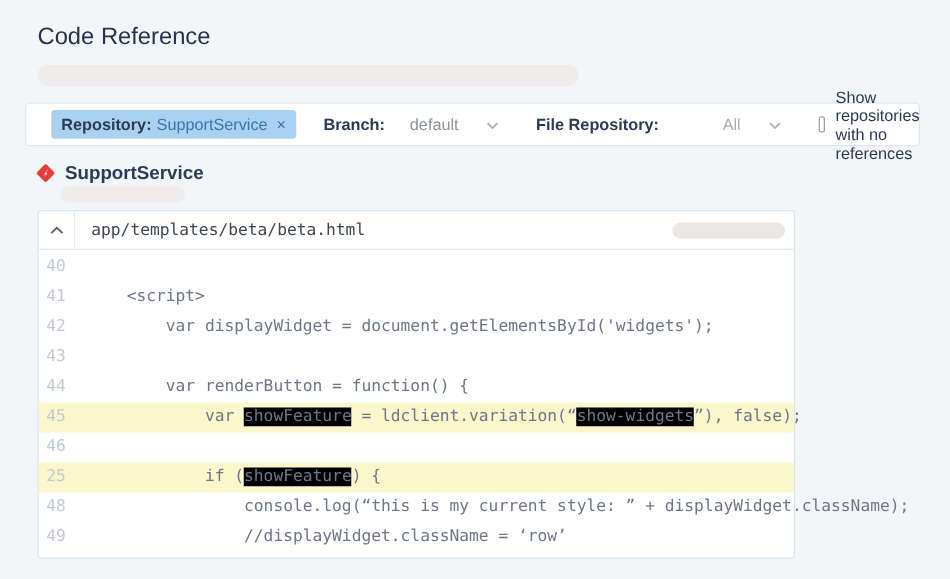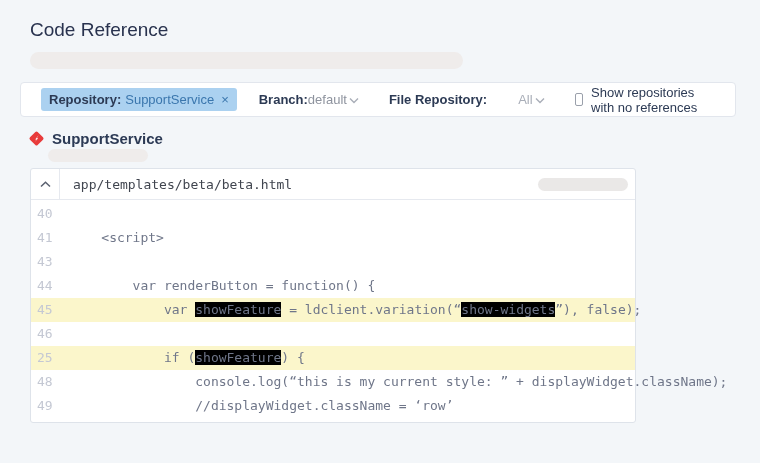--- a/index.html
+++ b/index.html
@@ -34,21 +34,21 @@
     font-size: 13px;
   }
   .chip {
     display: inline-flex; align-items: center; gap: 4px;
     background: #abd1f0; border-radius: 3px; padding: 4px 8px;
     margin-right: 22px; cursor: pointer;
   }
   .chip .chip-label { font-weight: 600; color: #2c3a54; }
   .chip .chip-value { color: #3a76ad; }
   .chip .chip-x { color: #3a76ad; font-size: 13px; margin-left: 3px; }
-  .filter-item { display: inline-flex; align-items: flex-end; gap: 0; margin-right: 30px; cursor: pointer; white-space: nowrap; }
+  .filter-item { display: inline-flex; align-items: flex-end; gap: 20px; margin-right: 30px; cursor: pointer; white-space: nowrap; }
   .filter-item .f-label { font-weight: 600; color: #2c3a54; }
   .filter-item .f-value { color: #8e939e; }
   .filter-item .f-value.lighter { color: #a9aeb8; margin-left: 31px; }
   .chev { display: inline-block; margin-left: 2px; }
   .checkbox-wrap { display: inline-flex; align-items: center; gap: 8px; cursor: pointer; }
   .checkbox-wrap input {
     appearance: none; -webkit-appearance: none;
     width: 13px; height: 13px; border: 1px solid #9aa0ab; border-radius: 2px;
     background: #fff; margin: 0; cursor: pointer;
   }
@@ -151,20 +151,21 @@
             <polyline points="1,5.5 5.5,1.2 10,5.5" fill="none" stroke="#5a6170" stroke-width="1.5"></polyline>
           </svg>
       </span>
       <span class="header-divider"></span>
       <span class="file-path">app/templates/beta/beta.html</span>
       <span class="header-skeleton"></span>
     </div>
     <div class="code-body">
         <div class="code-row"><span class="ln">40</span><span class="code-text"><span></span></span></div>
         <div class="code-row"><span class="ln">41</span><span class="code-text"><span>    &lt;script&gt;</span></span></div>
+        <div class="code-row"><span class="ln">42</span><span class="code-text"><span>        var displayWidget = document.getElementsById('widgets');</span></span></div>
         <div class="code-row"><span class="ln">43</span><span class="code-text"><span></span></span></div>
         <div class="code-row"><span class="ln">44</span><span class="code-text"><span>        var renderButton = function() {</span></span></div>
         <div class="code-row hl"><span class="ln">45</span><span class="code-text"><span>            var </span><span class="mark">showFeature</span><span> = ldclient.variation(“</span><span class="mark">show-widgets</span><span>”), false);</span></span></div>
         <div class="code-row"><span class="ln">46</span><span class="code-text"><span></span></span></div>
         <div class="code-row hl"><span class="ln">25</span><span class="code-text"><span>            if (</span><span class="mark">showFeature</span><span>) {</span></span></div>
         <div class="code-row"><span class="ln">48</span><span class="code-text"><span>                console.log(“this is my current style: ” + displayWidget.className);</span></span></div>
         <div class="code-row"><span class="ln">49</span><span class="code-text"><span>                //displayWidget.className = ‘row’</span></span></div>
       </div>
   </div>
 

